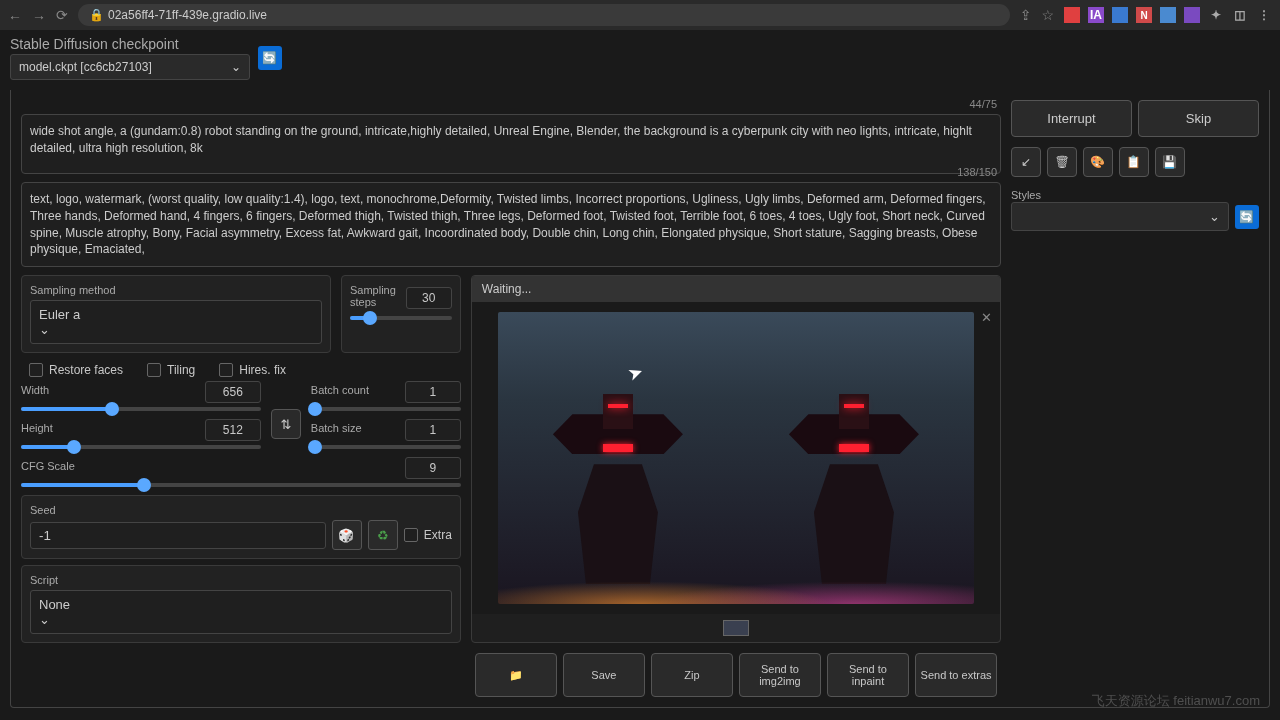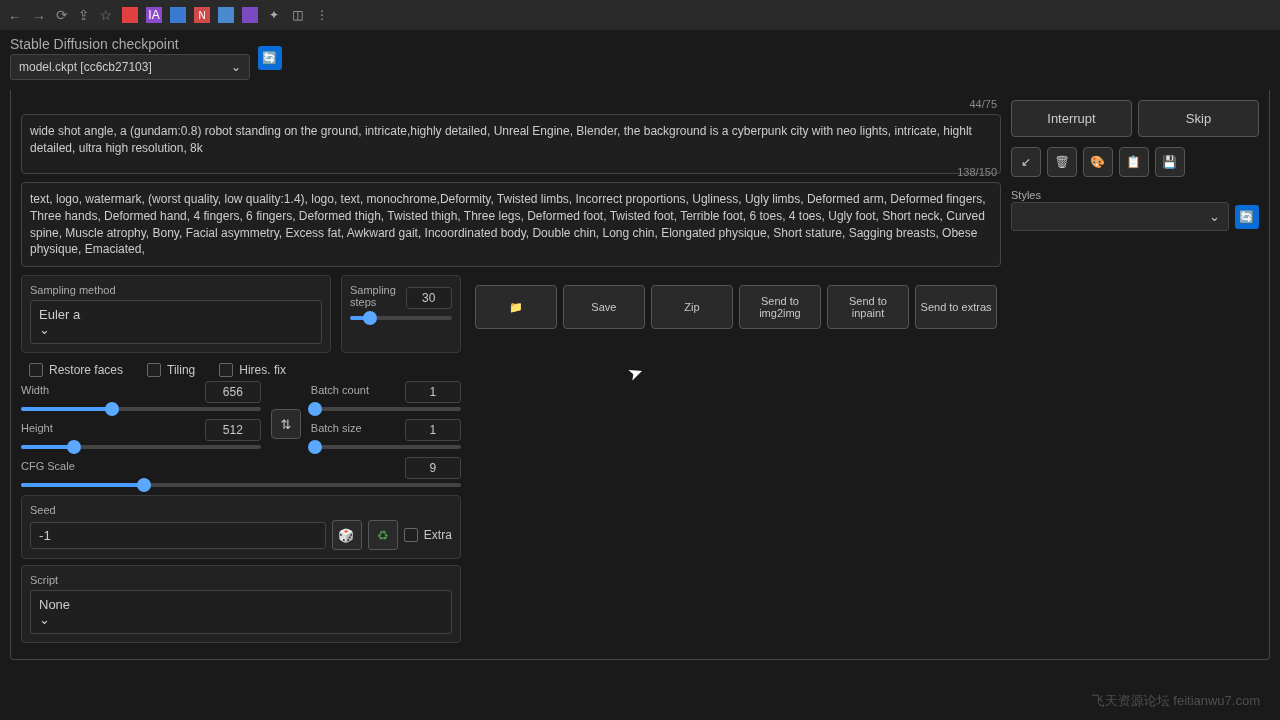--- a/index.html
+++ b/index.html
@@ -1,21 +1,21 @@
 <!DOCTYPE html>
 <html><head>
 <meta charset="utf-8">
 <style>
 * { box-sizing: border-box; margin: 0; padding: 0; }
 body { background: #1a1a1a; color: #c8c8c8; font-family: -apple-system, sans-serif; font-size: 13px; width: 1280px; height: 720px; overflow: hidden; }
 .browser-bar { height: 30px; background: #2a2a2a; display: flex; align-items: center; padding: 0 8px; gap: 10px; }
 .nav-btn { color: #888; cursor: pointer; font-size: 14px; }
 .url-bar { flex: 1; background: #3a3a3a; border-radius: 14px; padding: 4px 12px; color: #ccc; font-size: 12px; }
 .ext-icons { display: flex; gap: 8px; }
-.ext-icon { width: 16px; height: 16px; display: flex; align-items: center; justify-content: center; font-size: 12px; }
+.ext-icon { width: 16px; height: 16px; display: flex; align-items: center; justify-content: center; font-size: 12px; font-weight: bold; }
 .app { padding: 6px 10px; }
 .checkpoint-row { display: flex; align-items: center; gap: 8px; margin-bottom: 10px; }
 .checkpoint-label { font-size: 14px; color: #aaa; display: block; margin-bottom: 2px; }
 .checkpoint-select { width: 240px; background: #2a2a2a; border: 1px solid #444; border-radius: 3px; padding: 5px 8px; color: #ccc; font-size: 12px; display: flex; justify-content: space-between; align-items: center; }
 .refresh-btn { width: 24px; height: 24px; background: #0a6cd6; border-radius: 3px; display: flex; align-items: center; justify-content: center; color: white; font-size: 12px; }
 .tabs { display: flex; border-bottom: 1px solid #444; }
 .tab { padding: 8px 16px; color: #ccc; cursor: pointer; border: 1px solid transparent; border-bottom: none; }
 .tab.active { background: #1a1a1a; border-color: #444; border-radius: 4px 4px 0 0; color: #fff; }
 .content { display: flex; gap: 10px; padding: 10px 0; border: 1px solid #444; border-top: none; border-radius: 0 0 4px 4px; padding: 10px; }
 .left-col { flex: 1; min-width: 0; }
@@ -76,20 +76,21 @@
 .col-b { flex: 1; }
 .batch-col { width: 150px; }
 </style>
 </head>
 <body>
 
 <div class="browser-bar">
   <span class="nav-btn">←</span>
   <span class="nav-btn">→</span>
   <span class="nav-btn">⟳</span>
+  <div class="url-bar">🔒 <span>02a56ff4-71ff-439e.gradio.live</span></div>
   <span class="nav-btn">⇪</span>
   <span class="nav-btn">☆</span>
   <div class="ext-icons">
     <span class="ext-icon" style="background:#e04040"></span>
     <span class="ext-icon" style="background:#8a4aca;color:white">IA</span>
     <span class="ext-icon" style="background:#3a7ad0"></span>
     <span class="ext-icon" style="background:#d04a4a;color:white;font-size:10px">N</span>
     <span class="ext-icon" style="background:#4a8ad0"></span>
     <span class="ext-icon" style="background:#7a4ac0"></span>
     <span class="ext-icon" style="color:#aaa">✦</span>
@@ -232,20 +233,46 @@
           <div class="param-block">
             <span class="param-label">Script</span>
             <div class="dropdown">
               <span>None</span>
               <span>⌄</span>
             </div>
           </div>
         </div>
 
         <div class="params-right">
+          <div class="output-panel">
+            <div class="output-header">Waiting...</div>
+            <div class="output-image">
+              <span class="close-x">✕</span>
+              <div class="gen-image">
+                <div class="robot left">
+                  <div class="robot-shoulder"></div>
+                  <div class="robot-body"></div>
+                  <div class="robot-head"></div>
+                  <div class="robot-eye"></div>
+                  <div class="robot-chest"></div>
+                </div>
+                <div class="robot right">
+                  <div class="robot-shoulder"></div>
+                  <div class="robot-body"></div>
+                  <div class="robot-head"></div>
+                  <div class="robot-eye"></div>
+                  <div class="robot-chest"></div>
+                </div>
+                <div class="ground-glow"></div>
+              </div>
+            </div>
+            <div class="thumb-row">
+                <div class="thumb"></div>
+              </div>
+          </div>
           <div class="send-row">
             <div class="send-btn">📁</div>
             <div class="send-btn">Save</div>
             <div class="send-btn">Zip</div>
             <div class="send-btn">Send to img2img</div>
             <div class="send-btn">Send to inpaint</div>
             <div class="send-btn">Send to extras</div>
           </div>
         </div>
       </div>

